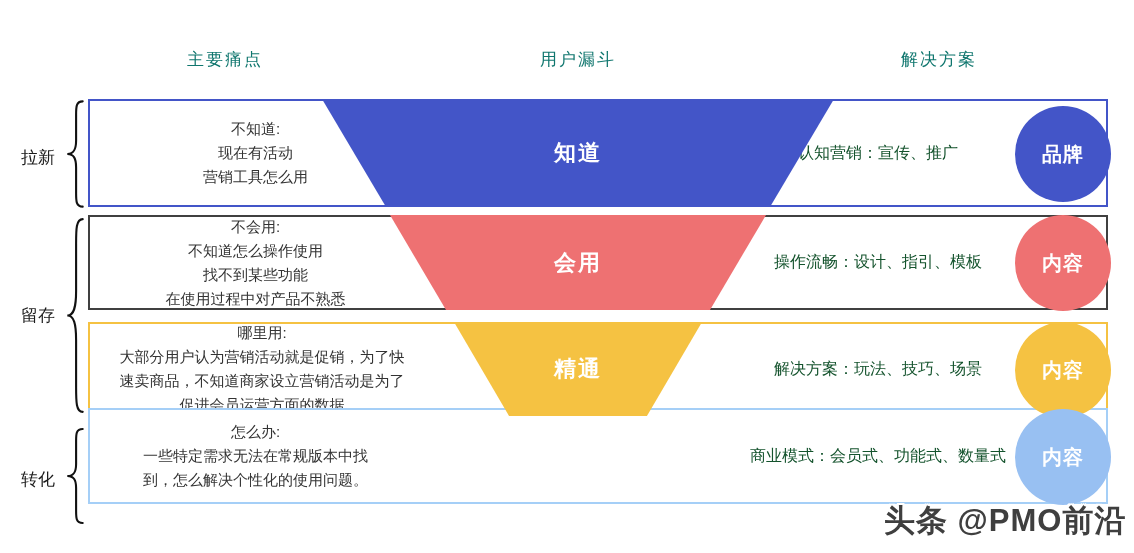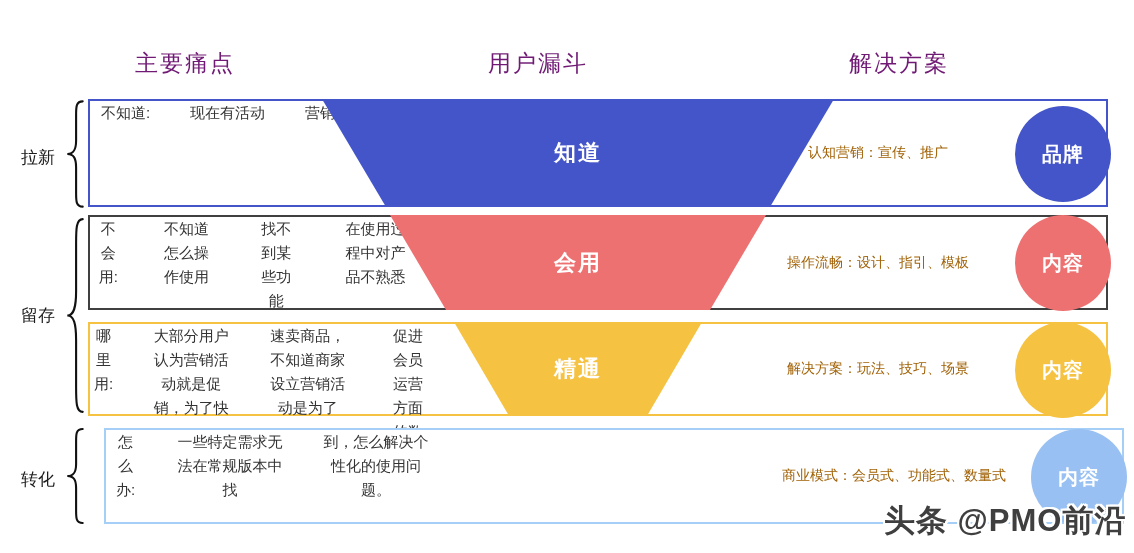--- a/index.html
+++ b/index.html
@@ -1,47 +1,47 @@
 <!DOCTYPE html>
 <html><head>
 <meta charset="utf-8">
 <style>
   html,body{margin:0;padding:0;background:#ffffff;}
   .canvas{
     position:relative;width:1134px;height:553px;background:#ffffff;overflow:hidden;
     font-family:"Liberation Sans","DejaVu Sans",sans-serif;color:#333;
   }
   
-  .col-header{position:absolute;top:48px;width:180px;text-align:left;
-    font-size:23px;letter-spacing:2px;color:#701a75;font-weight:500;}
+  .col-header{position:absolute;top:48px;width:180px;text-align:center;
+    font-size:17px;letter-spacing:2px;color:#0f766e;font-weight:500;}
   .h-left{left:135px;}
   .h-mid{left:488px;}
   .h-right{left:849px;}
 
   
   .stage-label{position:absolute;left:14px;width:48px;text-align:center;
     font-size:17px;color:#1b1b1b;}
   .s1{top:146px;} .s2{top:304px;} .s3{top:468px;}
   .brace{position:absolute;left:64px;width:22px;}
   .b1{top:98px;height:112px;} .b2{top:213px;height:205px;} .b3{top:426px;height:100px;}
 
   
   .row{position:absolute;left:88px;width:1020px;box-sizing:border-box;background:#fff;}
   .row1{top:99px;height:108px;border:2px solid #4355C8;}
   .row2{top:215px;height:95px;border:2px solid #404040;}
   .row3{top:322px;height:94px;border:2px solid #F5C242;}
-  .row4{top:428px;height:96px;border:2px solid #A5CFF7;margin-left:16px;}
+  .row4{top:408px;height:96px;border:2px solid #A5CFF7;}
 
   .pain{position:absolute;top:0;bottom:0;left:8px;width:315px;
-    display:flex;flex-direction:row;justify-content:center;text-align:center;
-    font-size:15px;line-height:24px;color:#333;gap:40px;}
+    display:flex;flex-direction:column;justify-content:center;text-align:center;
+    font-size:15px;line-height:24px;color:#333;}
   .row3 .pain{left:4px;width:336px;}
   .ops{position:absolute;top:0;bottom:0;left:658px;width:260px;
     display:flex;align-items:center;justify-content:center;text-align:center;
-    font-size:14px;color:#a16207;}
+    font-size:16px;color:#14532d;}
   .circle{position:absolute;left:925px;width:96px;height:96px;border-radius:50%;
     display:flex;align-items:center;justify-content:center;
     color:#fff;font-size:20px;font-weight:bold;letter-spacing:1px;z-index:5;}
   .row1 .circle{top:5px;background:#4355C8;}
   .row2 .circle{top:-2px;background:#EE7172;}
   .row3 .circle{top:-2px;background:#F5C242;}
   .row4 .circle{top:-1px;background:#98C0F2;}
 
   
   .funnel{position:absolute;display:flex;align-items:center;justify-content:center;

